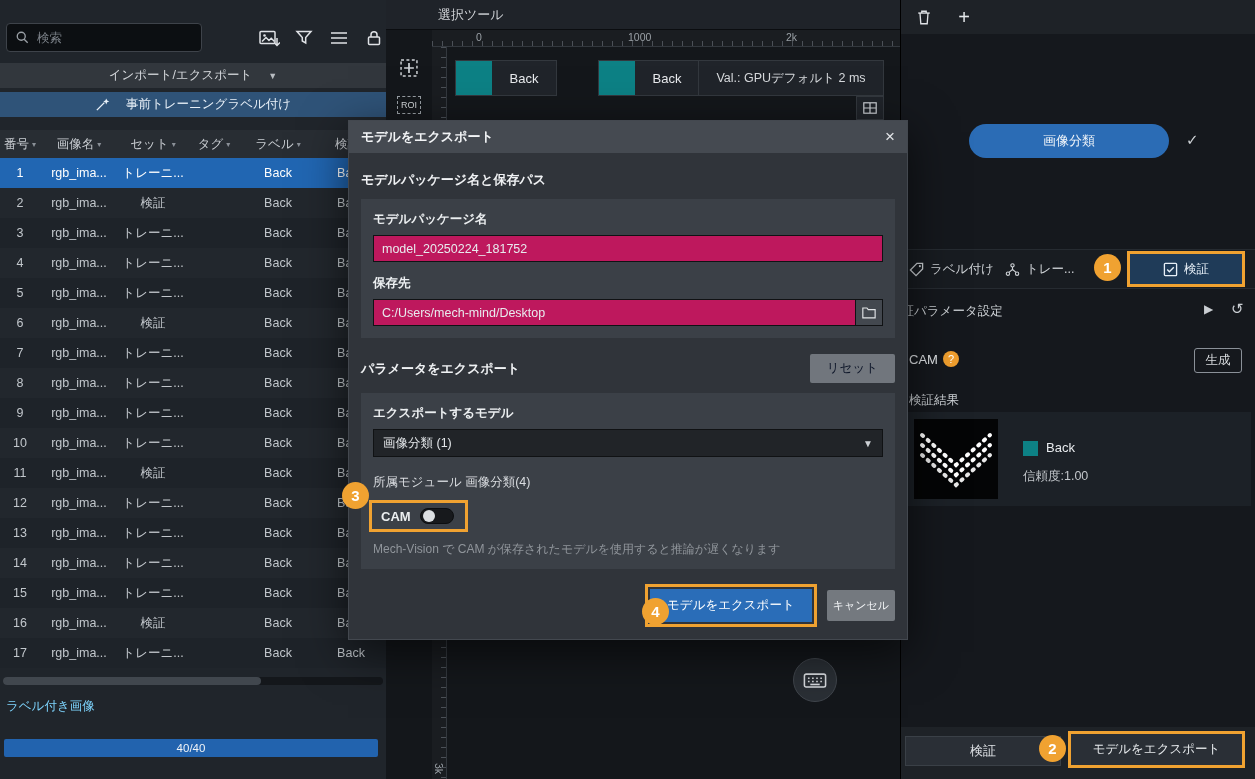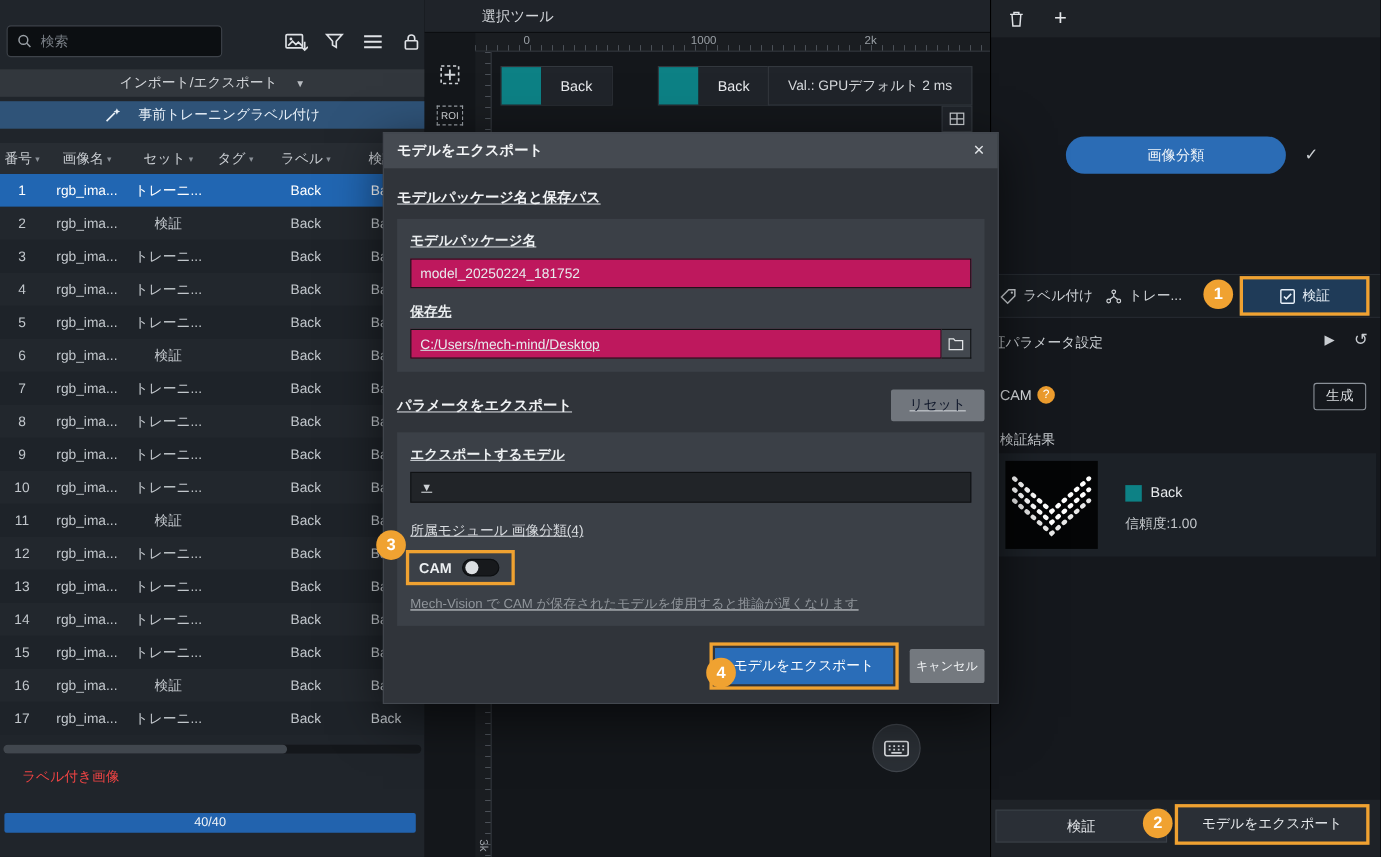--- a/index.html
+++ b/index.html
@@ -30,21 +30,21 @@
 
   .tbl-body { position:absolute; left:0; top:158px; width:386px; height:510px; overflow:hidden; }
   .trow { height:30px; display:flex; align-items:center; font-size:12.5px; color:#c2c7cc; cursor:pointer; background:#22272d; }
   .trow:nth-child(odd) { background:#1e2329; }
   .trow.selected { background:#2166b2; color:#ffffff; }
   .c { text-align:center; overflow:hidden; white-space:nowrap; }
   .c0{width:40px}.c1{width:78px}.c2{width:70px}.c3{width:52px}.c4{width:76px}.c5{width:70px}
 
   .hscroll { position:absolute; left:3px; top:677px; width:380px; height:8px; background:#14171b; border-radius:4px; }
   .hscroll .thumb { width:258px; height:8px; background:#41474e; border-radius:4px; cursor:pointer; }
-  .lp-footer-label { position:absolute; left:20px; top:698px; font-size:12.5px; color:#ef4444; }
+  .lp-footer-label { position:absolute; left:6px; top:698px; font-size:12.5px; color:#7dd3fc; }
   .progress { position:absolute; left:4px; top:739px; width:374px; height:18px; background:#2263ae; border-radius:2px;
               display:flex; align-items:center; justify-content:center; font-size:11.5px; color:#f0f4f8; }
 
   
   .canvas-area { position:absolute; left:386px; top:0; width:514px; height:779px; background:#14171b; }
   .canvas-top { position:absolute; left:0; top:0; width:514px; height:30px; background:#1f2329;
                 border-bottom:1px solid #0b0d10; line-height:30px; padding-left:52px; color:#d4d7db; font-size:13px; }
   .ruler-h { position:absolute; left:46px; top:30px; width:468px; height:17px; background:#1a1d21; border-bottom:1px solid #33383e; }
   .ruler-h::after { content:""; position:absolute; left:0; bottom:0; width:100%; height:5px;
                     background:repeating-linear-gradient(to right,#4b5057 0 1px,transparent 1px 10px); }
@@ -108,21 +108,21 @@
                 color:#dfe2e6; font-size:13px; cursor:pointer; font-family:inherit; }
   .export-btn2 { position:absolute; left:167px; top:4px; width:177px; height:37px; background:#2a2f36;
                  border:3px solid #f0a231; color:#e6e9ec; font-size:12.5px; cursor:pointer; font-family:inherit; }
 
   
   .modal { position:absolute; left:348px; top:120px; width:560px; height:520px; background:#30343a;
            border:1px solid #43484f; box-shadow:0 12px 44px rgba(0,0,0,.6); z-index:30; }
   .m-title { height:32px; background:#454a51; display:flex; align-items:center; padding:0 12px;
              color:#f2f4f6; font-weight:bold; font-size:13px; }
   .m-close { margin-left:auto; font-size:17px; color:#e3e6e9; cursor:pointer; font-weight:normal; }
-  .m-body { position:relative; height:487px; padding:10px 12px;text-decoration:underline; }
+  .m-body { position:relative; height:487px; padding:10px 12px; }
   .section-label { font-size:13px; font-weight:bold; color:#f0f2f4; margin:8px 0 10px; }
   .m-box { background:#3b4047; padding:12px; }
   .f-label { font-size:12.5px; font-weight:bold; color:#eceff1; margin-bottom:7px; }
   .txt-input { width:100%; height:27px; background:#be185d; border:1px solid #101214; color:#e8ebee;
                font-size:12.5px; padding:0 8px; outline:none; font-family:inherit; }
   .spacer12 { height:13px; }
   .path-row { display:flex; }
   .path-row .txt-input { flex:1; }
   .folder-btn { width:27px; height:27px; background:#43484f; border:1px solid #101214; border-left:none;
                 display:flex; align-items:center; justify-content:center; cursor:pointer; }
@@ -570,20 +570,21 @@
       </div>
 
       <div class="sec2-row">
         <div class="section-label">パラメータをエクスポート</div>
         <button class="reset-btn">リセット</button>
       </div>
 
       <div class="m-box box2">
         <div class="f-label">エクスポートするモデル</div>
         <div class="select">
+          <span>画像分類 (1)</span>
           <span class="dd">▼</span>
         </div>
         <div class="module-info">所属モジュール 画像分類(4)</div>
         <div class="cam-wrap">
           <span class="cam-txt">CAM</span>
           <span class="toggle">
               <span class="knob"></span>
             </span>
         </div>
         <div class="cam-note">Mech-Vision で CAM が保存されたモデルを使用すると推論が遅くなります</div>

